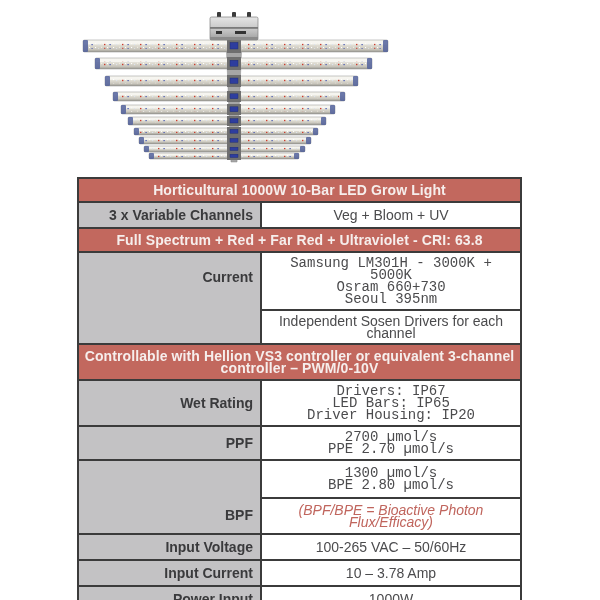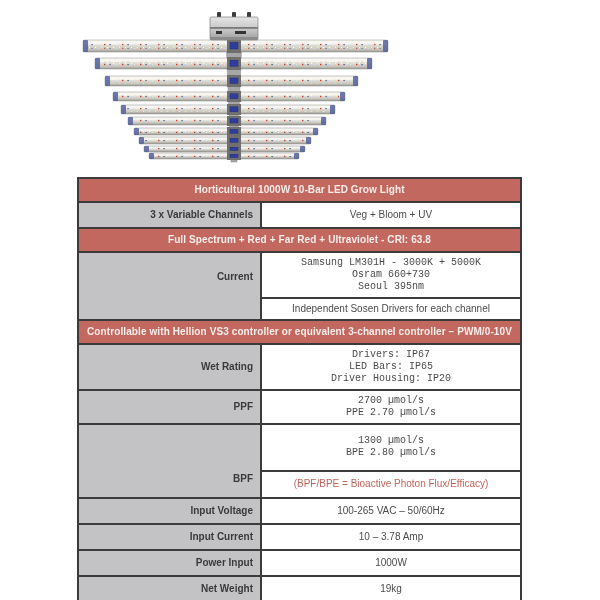--- a/index.html
+++ b/index.html
@@ -32,21 +32,21 @@
     left: 77px;
     top: 177px;
     width: 443px;
     border-collapse: collapse;
     table-layout: fixed;
     border: 2px solid var(--row-border, #3b3b3b);
     border-bottom: 3px solid var(--bottom-border, #8e3a32);
   }
   td {
     border: 2px solid var(--row-border, #3b3b3b);
-    font-size: 10px;
+    font-size: 14px;
     line-height: 12px;
     overflow: hidden;
   }
   td.banner {
     background: var(--banner-bg, #c2685e);
     color: var(--banner-text, #f6eeec);
     font-weight: bold;
     text-align: center;
     padding: 5px 2px;
     letter-spacing: 0.1px;
@@ -67,20 +67,21 @@
   td.value {
     background: #ffffff;
     color: var(--value-text, #4b4b4d);
     text-align: center;
     padding: 4px 8px;
   }
   td.value.multi { padding: 4px 23px; font-family: Liberation Mono, monospace; }
   td.value .line { display: block; }
   td.note {
     color: var(--note-text, #c0655d);
+    font-style: italic;
     padding: 3px 8px;
   }
 </style>
 </head>
 <body>
 
 <div class="page">
 
   <div class="hero">
     <svg viewBox="0 0 320 158" xmlns="http://www.w3.org/2000/svg" aria-label="">

